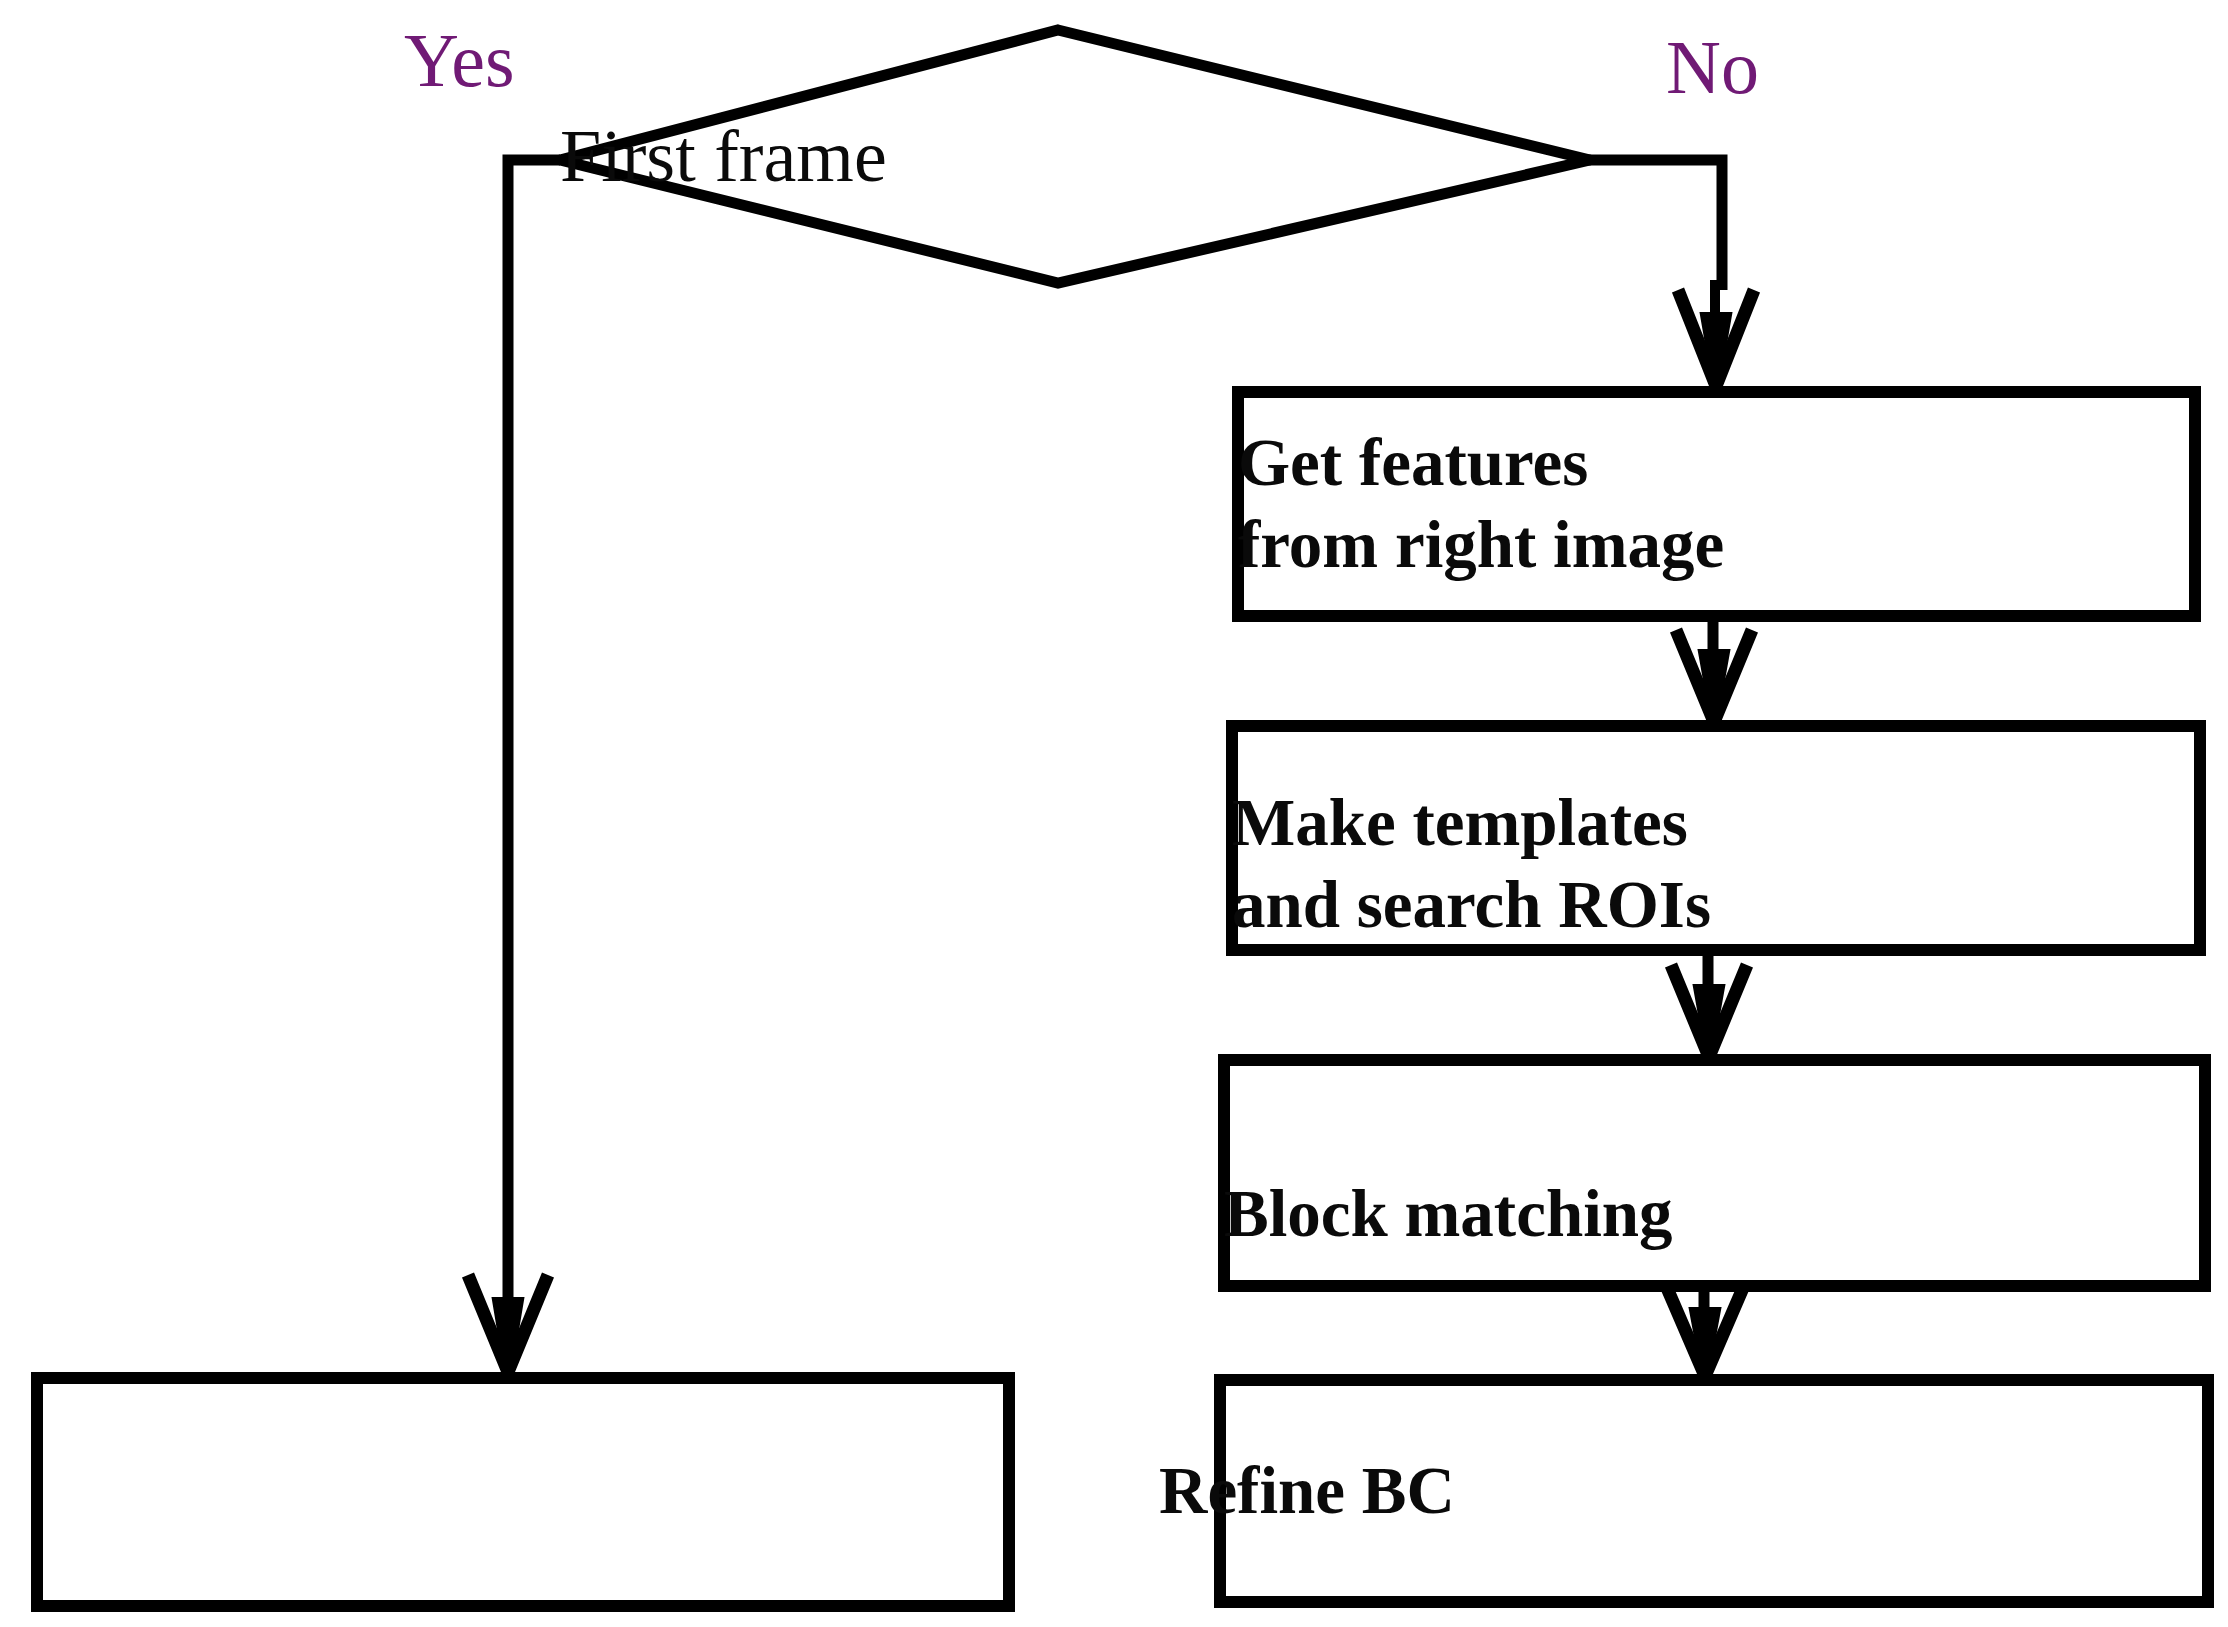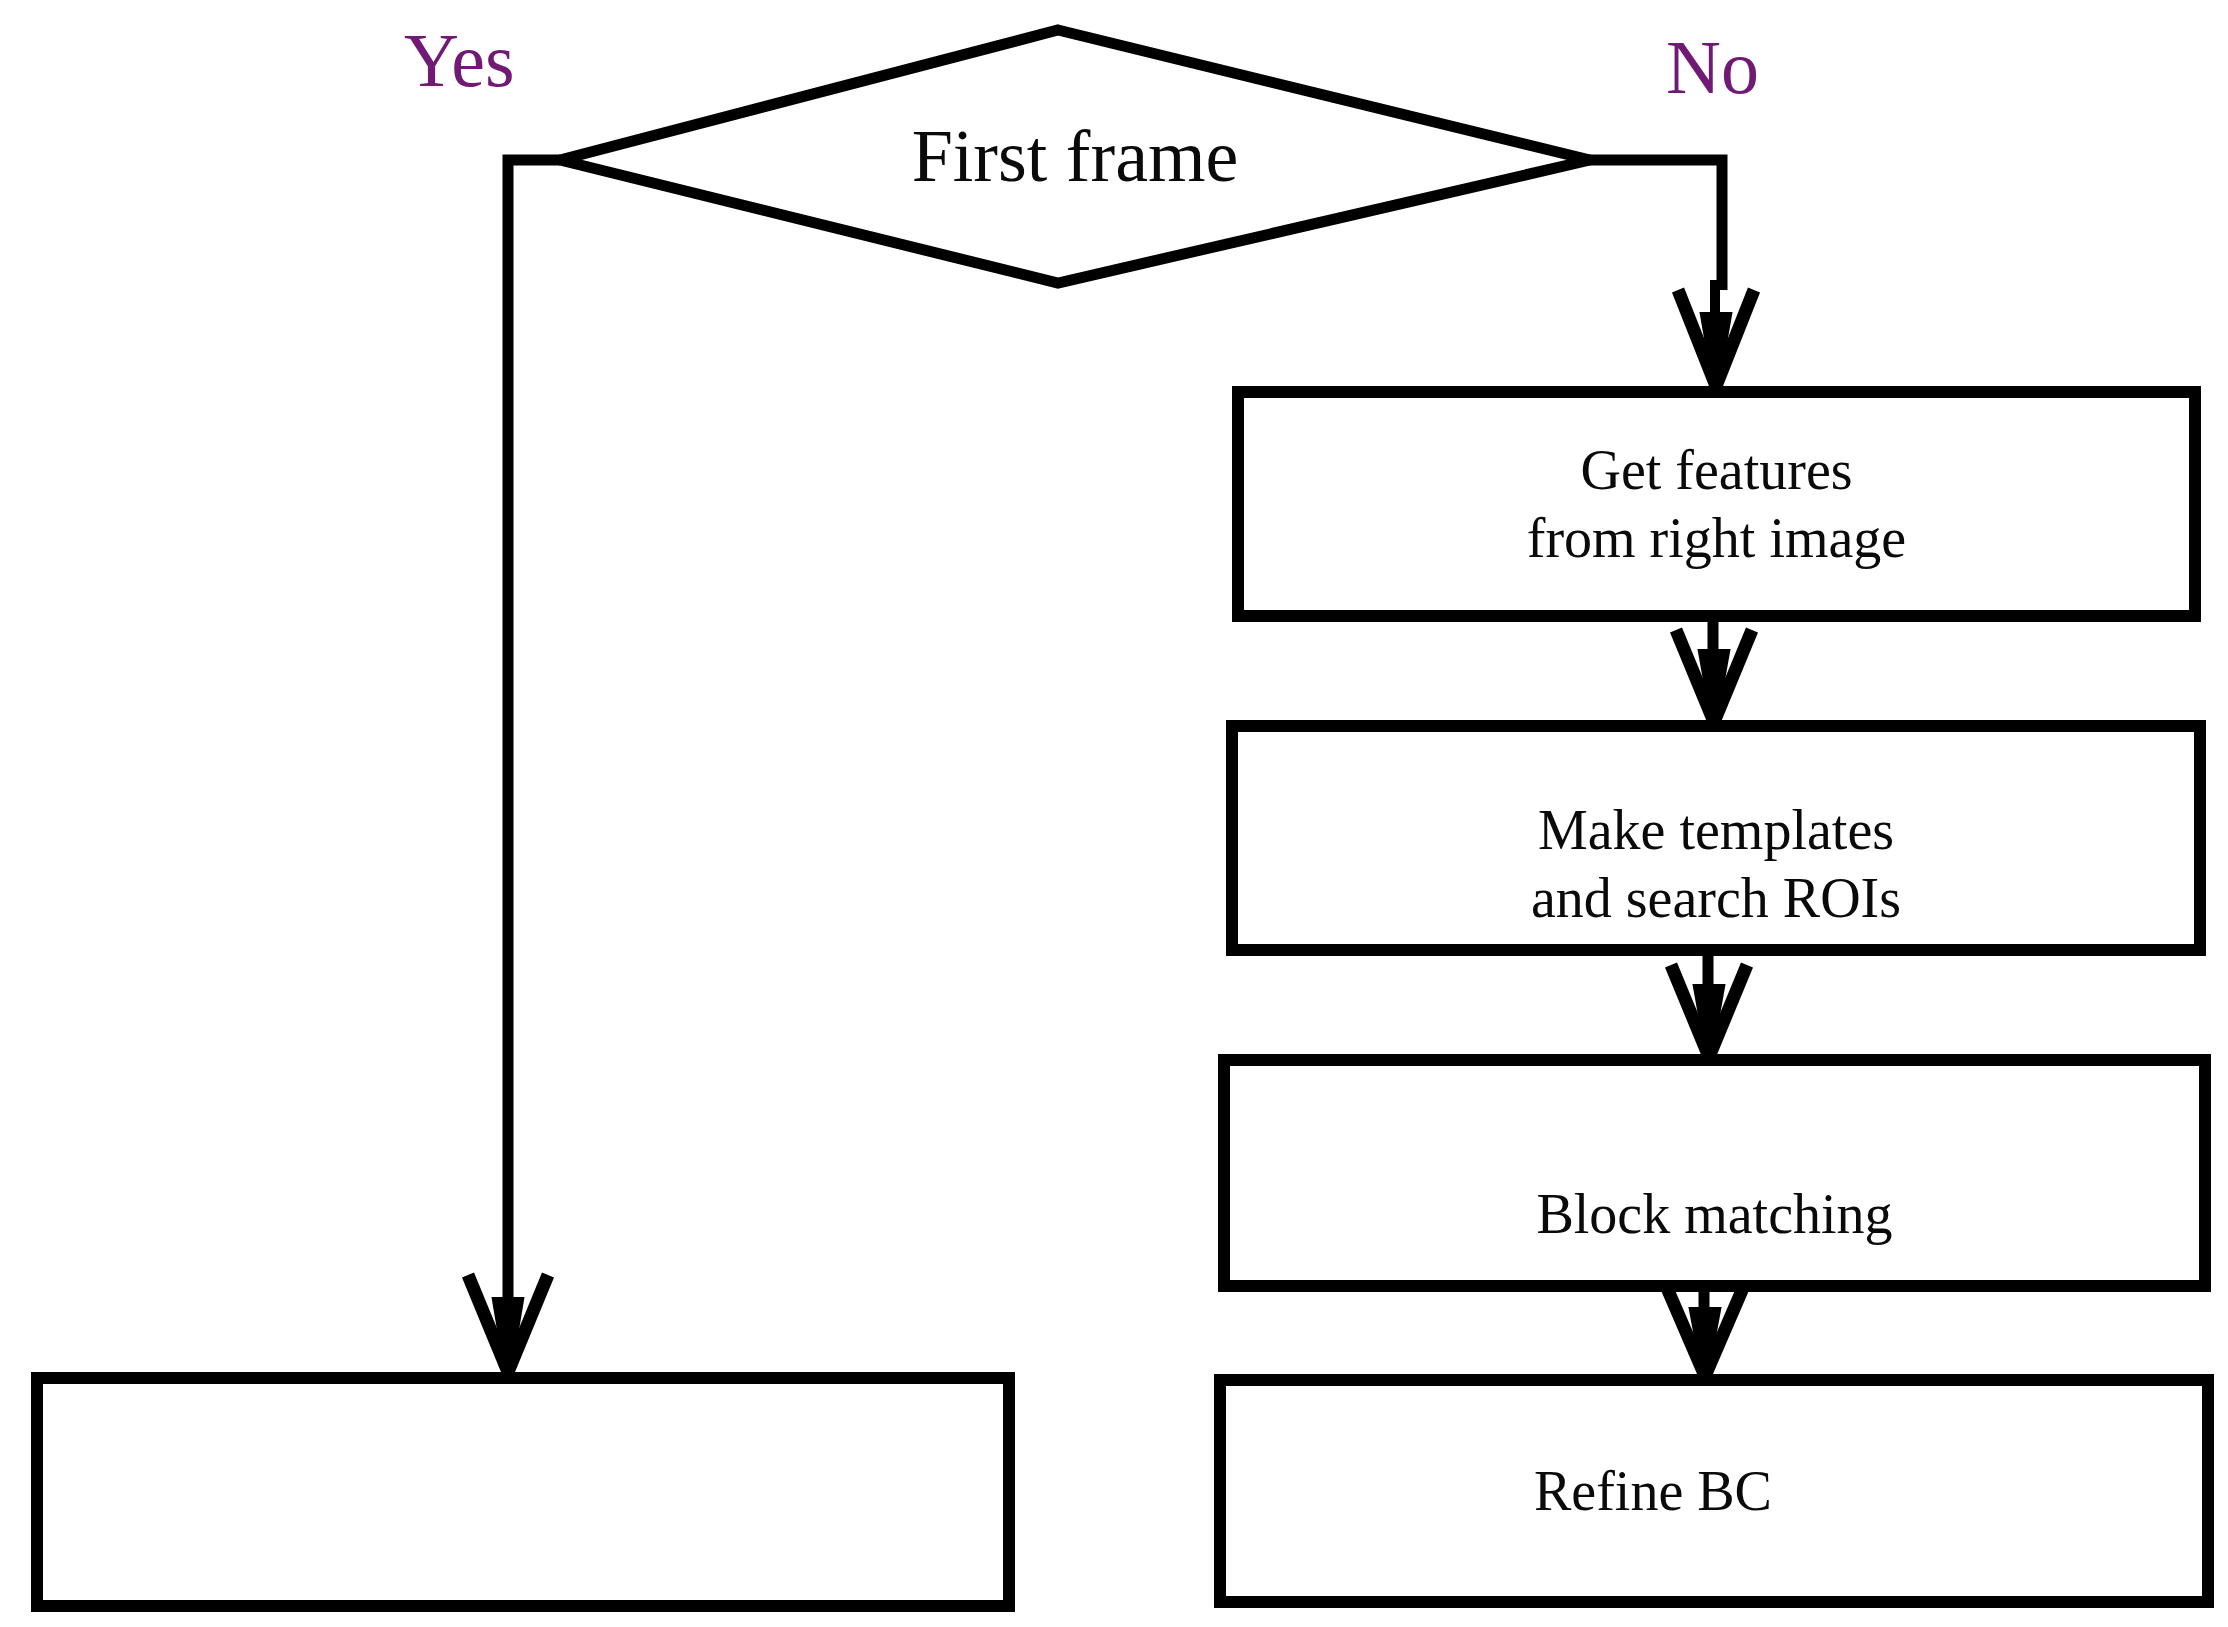--- a/index.html
+++ b/index.html
@@ -21,39 +21,39 @@
     position: absolute;
     left: 0;
     top: 0;
     width: 2228px;
     height: 1627px;
   }
   .node-label {
     position: absolute;
     display: flex;
     flex-direction: column;
-    align-items: center;
+    align-items: flex-start;
     justify-content: center;
     text-align: center;
     color: #0a0a0a;
     line-height: 1.22;
     white-space: nowrap;
     pointer-events: none;
   }
   .node-label .line {
     display: block;
   }
   .branch-label {
     position: absolute;
     color: #701a75;
     font-size: 76px;
     line-height: 1;
     white-space: nowrap;
   }
-  .box-text { font-size: 56px; }
+  .box-text { font-size: 67px; font-weight: bold; }
   .diamond-text { font-size: 74px; }
 </style>
 </head>
 <body>
 
 <div id="canvas">
 
   <svg id="flow-svg" viewBox="0 0 2228 1627" xmlns="http://www.w3.org/2000/svg">
 
     <polygon points="1058,30 1590,160 1058,283 560,160" fill="#ffffff" stroke="#000000" stroke-width="11" stroke-linejoin="miter"></polygon>

